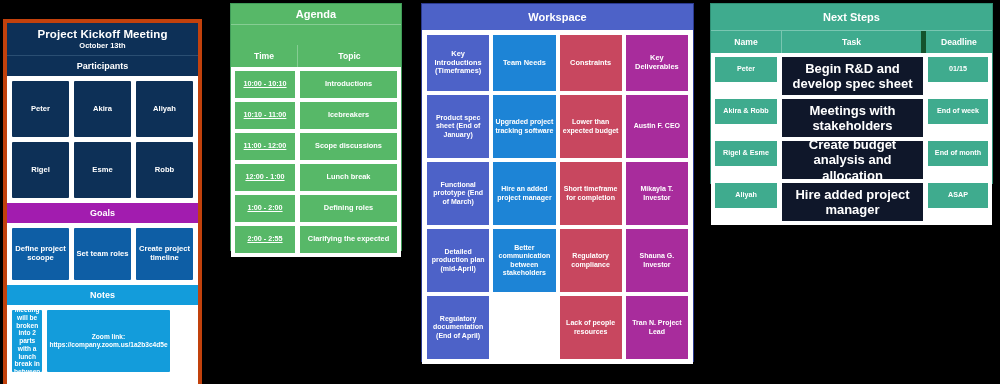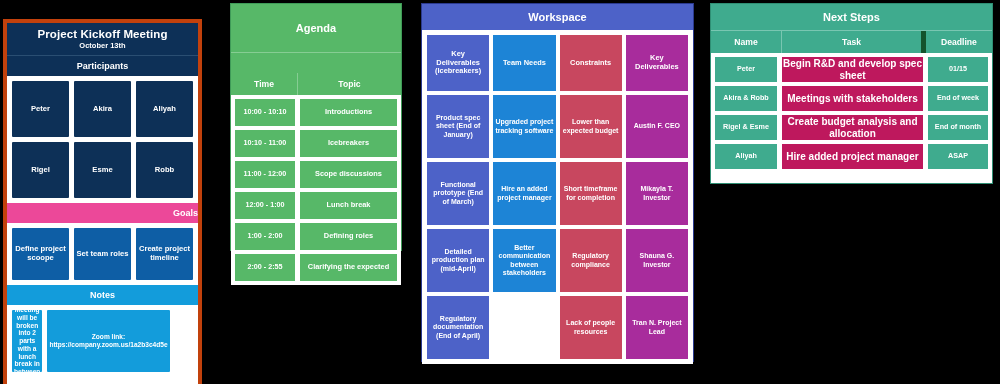--- a/index.html
+++ b/index.html
@@ -18,41 +18,41 @@
   
   #p1{left:3px;top:19px;width:199px;height:372px;background:#ffffff;border:4px solid #c2410c;}
   #p1 .hdr{
     background:#0d3057;color:#fff;text-align:center;
     padding:5px 0 5px 0;border-bottom:1px solid #2a4e72;
   }
   #p1 .hdr .t{font-size:11.5px;font-weight:bold;letter-spacing:.1px;}
   #p1 .hdr .s{font-size:7.5px;font-weight:bold;margin-top:1px;}
   .sechdr{text-align:center;font-size:9px;font-weight:bold;color:#ffffff;padding:5px 0;}
   .sec-participants{background:#0d3057;}
-  .sec-goals{background:#ec4899;text-align:right;}
+  .sec-goals{background:#a21caf;}
   .sec-notes{background:#139cdb;}
   .gridrow{display:flex;gap:5px;padding:5px;box-sizing:border-box;background:#fff;}
   .gridrow.tight{padding-top:0;}
   .gcell{flex:1 1 0;border-radius:1px;font-size:7.6px;font-weight:bold;}
   .p-cell{background:#0d3057;height:56px;}
   .g-cell{background:#0e5ea5;height:52px;}
   .n-cell{background:#139cdb;height:62px;padding:2px;font-size:6.6px;}
   .n-empty{background:#ffffff;}
 
   
   #p2{left:230px;top:3px;width:172px;height:248px;border:1px solid #3f9b58;}
-  #p2 .hdr{background:#57b868;color:#fff;text-align:center;padding:18px 0;font-size:11px;font-weight:bold;}
+  #p2 .hdr{background:#57b868;color:#fff;text-align:center;padding:4px 0;font-size:11px;font-weight:bold;}
   #p2 .colhdr{display:flex;background:#57b868;border-top:1px solid #86cd93;}
   #p2 .colhdr div{color:#fff;font-size:8.6px;font-weight:bold;text-align:center;padding:6px 0;margin-top:20px;}
   #p2 .c-time{width:66px;border-right:1px solid #86cd93;}
   #p2 .c-topic{flex:1;}
   #p2 .body{padding:4px;box-sizing:border-box;background:#fff;}
   #p2 .row{display:flex;gap:5px;margin-bottom:4px;}
   #p2 .row:last-child{margin-bottom:0;}
-  #p2 .tcell{width:60px;height:27px;background:#57b868;font-size:7.2px;font-weight:bold;}
+  #p2 .tcell{width:60px;height:27px;background:#57b868;font-size:7.2px;font-weight:bold;text-decoration:underline;}
   #p2 .pcell{flex:1;height:27px;background:#57b868;font-size:7.4px;font-weight:bold;}
 
   
   #p3{left:421px;top:3px;width:273px;height:359px;border:1px solid #2b3a8f;}
   #p3 .hdr{background:#4d62c8;color:#fff;text-align:center;padding:7px 0;font-size:11px;font-weight:bold;}
   #p3 .body{padding:5px;box-sizing:border-box;background:#fff;}
   #p3 .row{display:flex;gap:4px;margin-bottom:4px;}
   #p3 .row:last-child{margin-bottom:0;}
   #p3 .cell{flex:1 1 0;height:63px;font-size:7px;font-weight:bold;padding:2px;}
   #p3 .row.headrow .cell{height:56px;font-size:7.4px;}
@@ -67,21 +67,21 @@
   #p4 .hdr{background:#3fab8e;color:#fff;text-align:center;padding:7px 0;font-size:11px;font-weight:bold;}
   #p4 .colhdr{display:flex;background:#3fab8e;border-top:1px solid #79c6b1;}
   #p4 .colhdr div{color:#fff;font-size:8.6px;font-weight:bold;text-align:center;padding:6px 0;}
   #p4 .h-name{width:70px;border-right:1px solid #79c6b1;}
   #p4 .h-task{flex:1;border-right:5px solid #14532d;}
   #p4 .h-dead{width:66px;}
   #p4 .body{padding:4px;box-sizing:border-box;background:#fff;}
   #p4 .row{display:flex;gap:5px;margin-bottom:4px;}
   #p4 .row:last-child{margin-bottom:0;}
   #p4 .r-name{width:62px;height:25px;background:#3fab8e;font-size:7.2px;font-weight:bold;}
-  #p4 .r-task{flex:1;height:25px;background:#be185d;font-size:10px;font-weight:bold;}
+  #p4 .r-task{flex:1;height:38px;background:#0f172a;font-size:13px;font-weight:bold;}
   #p4 .r-dead{width:60px;height:25px;background:#3fab8e;font-size:7.2px;font-weight:bold;}
 </style>
 </head>
 <body>
 
 <div class="canvas">
 
   <div class="panel" id="p1">
     <div class="hdr">
       <div class="t">Project Kickoff Meeting</div>
@@ -146,21 +146,21 @@
         <div class="cellbox tcell">2:00 - 2:55</div>
         <div class="cellbox pcell">Clarifying the expected</div>
       </div>
     </div>
   </div>
 
   <div class="panel" id="p3">
     <div class="hdr">Workspace</div>
     <div class="body">
       <div class="row headrow">
-        <div class="cellbox cell col-a">Key Deliverables (Icebreakers)</div>
+        <div class="cellbox cell col-a">Key Introductions (Timeframes)</div>
         <div class="cellbox cell col-b">Team Needs</div>
         <div class="cellbox cell col-c">Constraints</div>
         <div class="cellbox cell col-d">Key Deliverables</div>
       </div>
       <div class="row">
         <div class="cellbox cell col-a">Product spec sheet (End of January)</div>
         <div class="cellbox cell col-b">Upgraded project tracking software</div>
         <div class="cellbox cell col-c">Lower than expected budget</div>
         <div class="cellbox cell col-d">Austin F. CEO</div>
       </div>

